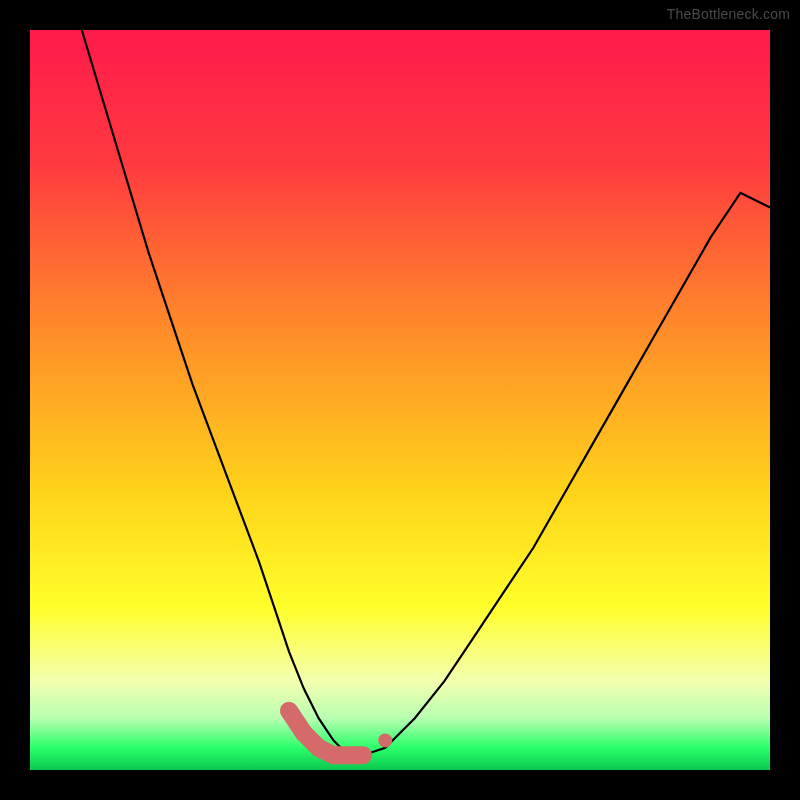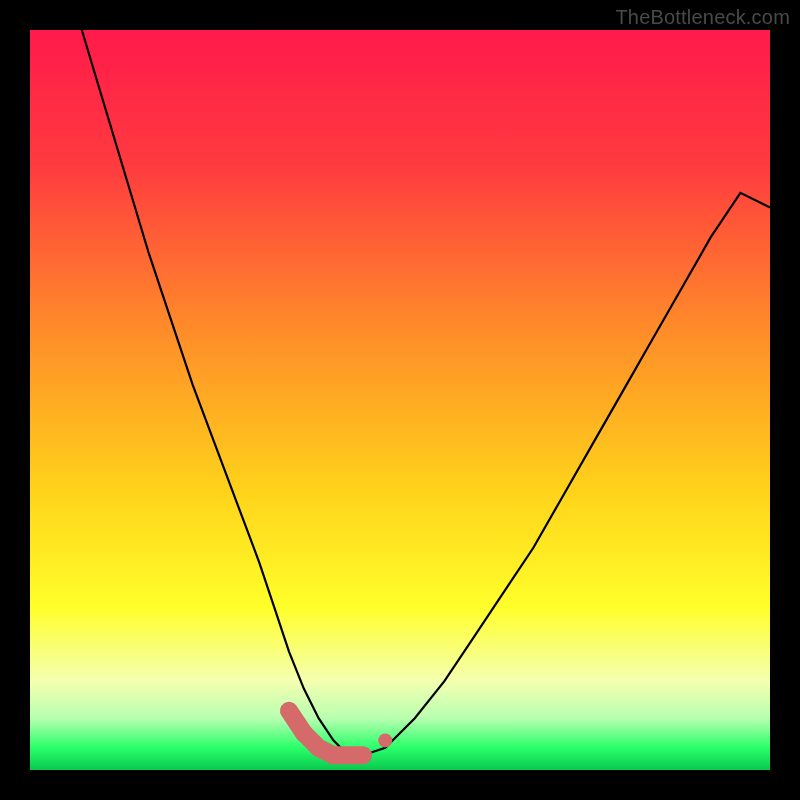--- a/index.html
+++ b/index.html
@@ -27,21 +27,21 @@
   }
   .gradient {
     position: absolute;
     left: 0; top: 0; width: 100%; height: 100%;
   }
   .watermark {
     position: absolute;
     top: 6px;
     right: 10px;
     color: #4a4a4a;
-    font-size: 20px;
+    font-size: 14px;
     font-weight: 500;
     letter-spacing: 0.2px;
   }
   svg.curve {
     position: absolute;
     left: 0; top: 0;
     width: 100%; height: 100%;
     overflow: visible;
   }
   .dot {

